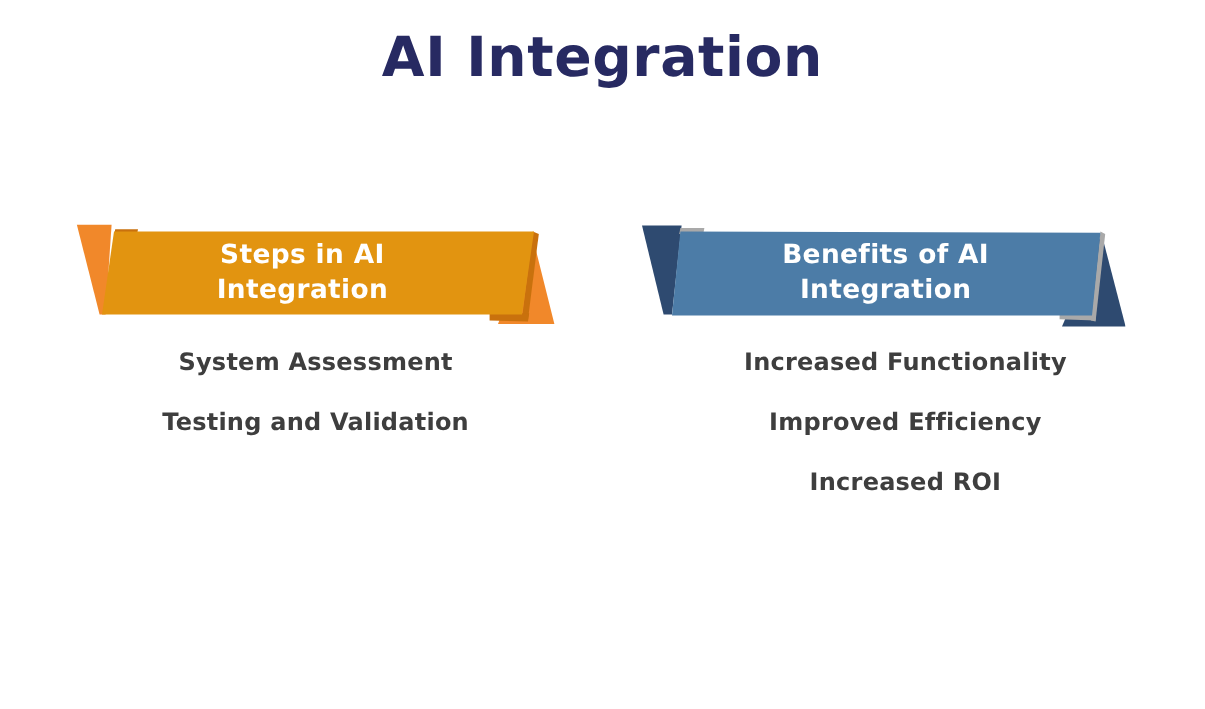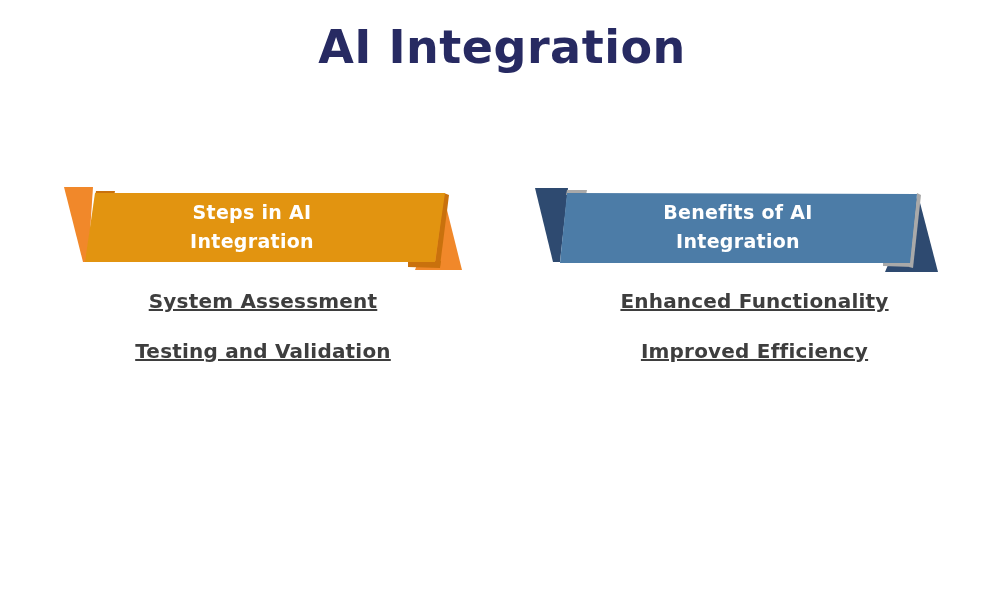--- a/index.html
+++ b/index.html
@@ -21,36 +21,36 @@
   .column{position:absolute;top:187px;}
   .column-left{left:63px;width:400px;}
   .column-right{left:535px;width:403px;}
 
   .ribbon{position:absolute;top:0;left:0;}
   .ribbon svg{display:block;}
 
   .ribbon-label{
     position:absolute;display:flex;flex-direction:column;
     align-items:center;justify-content:center;
-    color:var(--banner-text);font-size:19px;font-weight:bold;
+    color:var(--banner-text);font-size:22px;font-weight:bold;
     line-height:29px;letter-spacing:.3px;
   }
   .label-orange{left:14px;top:4px;width:350px;height:72px;}
   .label-blue{left:28px;top:4px;width:350px;height:72px;}
 
   .item-list{
     position:absolute;top:96px;list-style:none;
   }
   .list-left{left:0;width:400px;}
   .list-right{left:18px;width:403px;}
   .item-list li{
     height:36px;margin-bottom:14px;
     display:flex;align-items:center;justify-content:center;
     font-size:20px;font-weight:bold;color:var(--list-text);
-    letter-spacing:.2px;white-space:nowrap;text-decoration:underline;
+    letter-spacing:.2px;white-space:nowrap;
   }
 </style>
 </head>
 <body>
 
 <div class="canvas">
 
   <h1 class="title">AI Integration</h1>
 
   <section class="column column-left">
@@ -83,18 +83,19 @@
         <polygon points="382,6 386,8 378,81 374,80" fill="var(--hairline)"></polygon>
         <polygon points="348,75 378,75 378,80 348,79" fill="var(--hairline)"></polygon>
         <polygon points="32,6 382,7 375,76 25,76" fill="var(--blue-band)"></polygon>
       </svg>
       <div class="ribbon-label label-blue">
         <span>Benefits of AI</span>
         <span>Integration</span>
       </div>
     </div>
     <ul class="item-list list-right">
-      <li>Enhanced Functionality</li>
+      <li>Increased Functionality</li>
       <li>Improved Efficiency</li>
+      <li>Increased ROI</li>
     </ul>
   </section>
 
 </div>
 
 </body></html>

